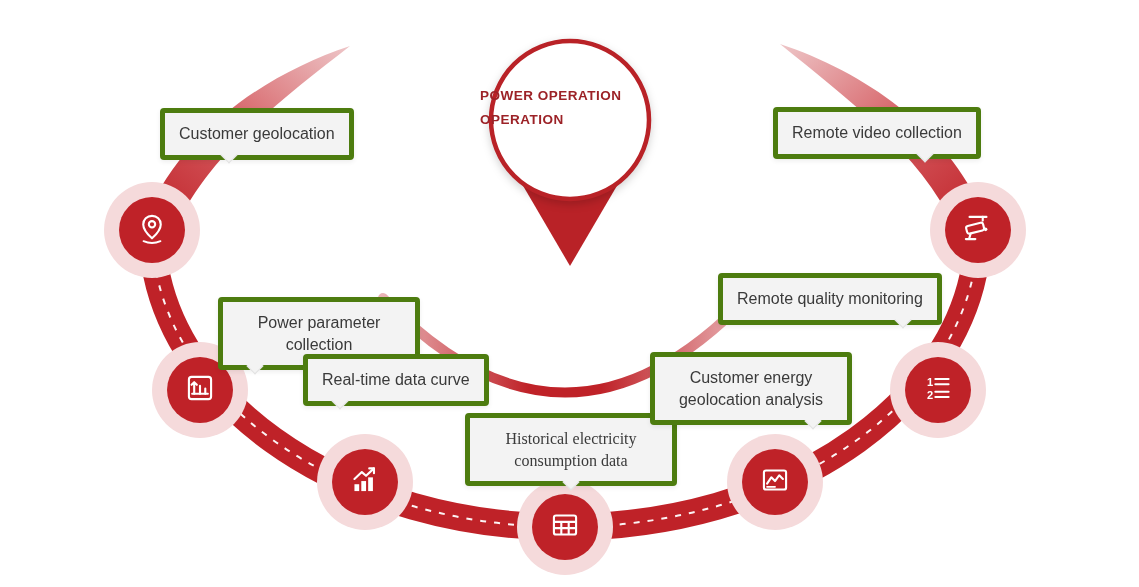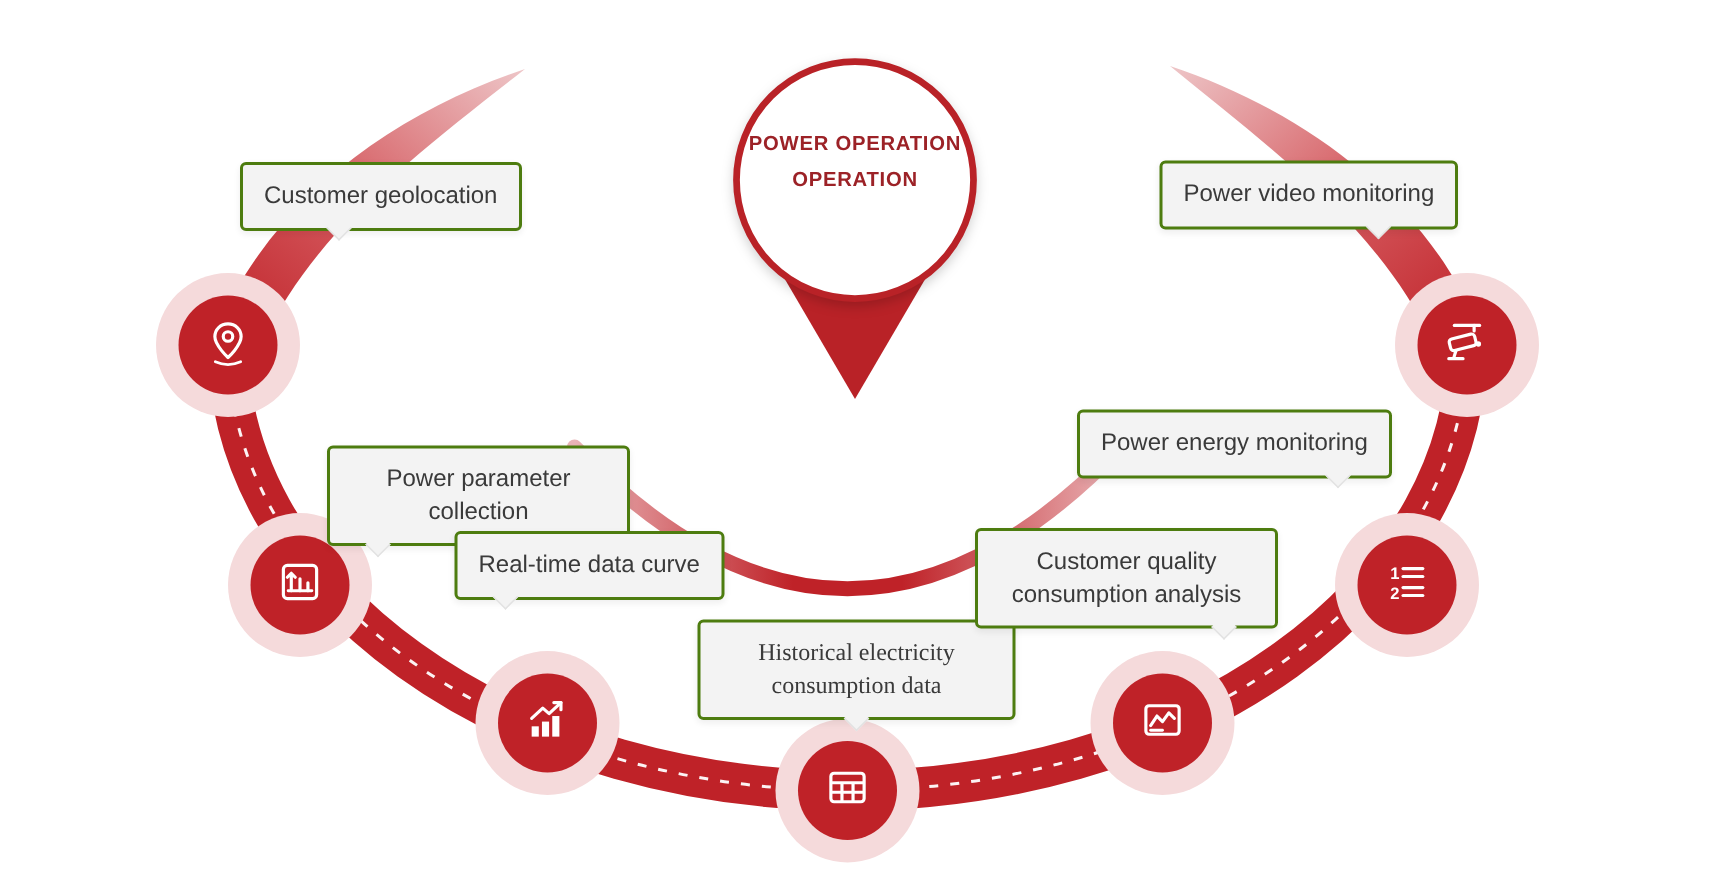--- a/index.html
+++ b/index.html
@@ -6,34 +6,34 @@
   body{font-family:"Liberation Sans","DejaVu Sans",sans-serif;}
   .stage{position:relative;width:1139px;height:587px;overflow:hidden;background:#fff;}
   .arc-layer{position:absolute;left:0;top:0;z-index:1;}
   
   .node{position:absolute;width:66px;height:66px;border-radius:50%;background:#bf2228;
         box-shadow:0 0 0 15px #f5dadb;display:flex;align-items:center;justify-content:center;z-index:2;}
   .n1{left:119px;top:197px;} .n2{left:167px;top:357px;} .n3{left:332px;top:449px;}
   .n4{left:532px;top:494px;} .n5{left:742px;top:449px;} .n6{left:905px;top:357px;}
   .n7{left:945px;top:197px;}
   
-  .lbl{position:absolute;box-sizing:border-box;background:#f3f3f3;border:2px solid #4d7c0f;border-radius:4px;
+  .lbl{position:absolute;box-sizing:border-box;background:#f3f3f3;border:5px solid #4d7c0f;border-radius:4px;
        color:#3a3a3a;font-size:16px;line-height:1.35;padding:10px 14px;text-align:center;
        box-shadow:0 2px 5px rgba(0,0,0,.07);z-index:3;}
   .lbl .tail{position:absolute;bottom:-6.5px;width:11px;height:11px;background:#f3f3f3;
        border-right:1px solid #e2e2e2;border-bottom:1px solid #e2e2e2;transform:rotate(45deg);}
   .lbl1{left:160px;top:108px;white-space:nowrap;}  .lbl1 .tail{left:58px;}
   .lbl2{left:218px;top:273px;width:202px;margin-top:24px;}         .lbl2 .tail{left:26px;}
   .lbl3{left:303px;top:354px;white-space:nowrap;text-align:center;}  .lbl3 .tail{left:26px;}
   .lbl4{left:465px;top:413px;width:212px;font-family:Liberation Serif, serif;}         .lbl4 .tail{left:50%;margin-left:-6px;}
   .lbl5{left:650px;top:352px;width:202px;}         .lbl5 .tail{right:28px;}
   .lbl6{left:718px;top:273px;white-space:nowrap;}  .lbl6 .tail{right:28px;}
   .lbl7{left:773px;top:107px;white-space:nowrap;}  .lbl7 .tail{right:45px;}
   
-  .center-text{position:absolute;left:480px;top:84px;width:180px;z-index:4;text-align:center;
+  .center-text{position:absolute;left:480px;top:84px;width:180px;z-index:4;text-align:left;
        color:#9c2227;font-weight:bold;font-size:13.5px;letter-spacing:.5px;line-height:1.75;}
 </style>
 </head>
 <body>
 
 <div class="stage">
 
   <svg class="arc-layer" width="1139" height="587" viewBox="0 0 1139 587">
     <defs>
       <linearGradient id="gradL" x1="1" y1="0" x2="0" y2="1">
@@ -176,25 +176,25 @@
   </div>
   <div class="lbl lbl3">
     <span>Real-time data curve</span>
     <span class="tail"></span>
   </div>
   <div class="lbl lbl4">
     <span>Historical electricity consumption data</span>
     <span class="tail"></span>
   </div>
   <div class="lbl lbl5">
-    <span>Customer quality consumption analysis</span>
+    <span>Customer energy geolocation analysis</span>
     <span class="tail"></span>
   </div>
   <div class="lbl lbl6">
-    <span>Power energy monitoring</span>
+    <span>Remote quality monitoring</span>
     <span class="tail"></span>
   </div>
   <div class="lbl lbl7">
-    <span>Power video monitoring</span>
+    <span>Remote video collection</span>
     <span class="tail"></span>
   </div>
 
 </div>
 
 </body></html>

